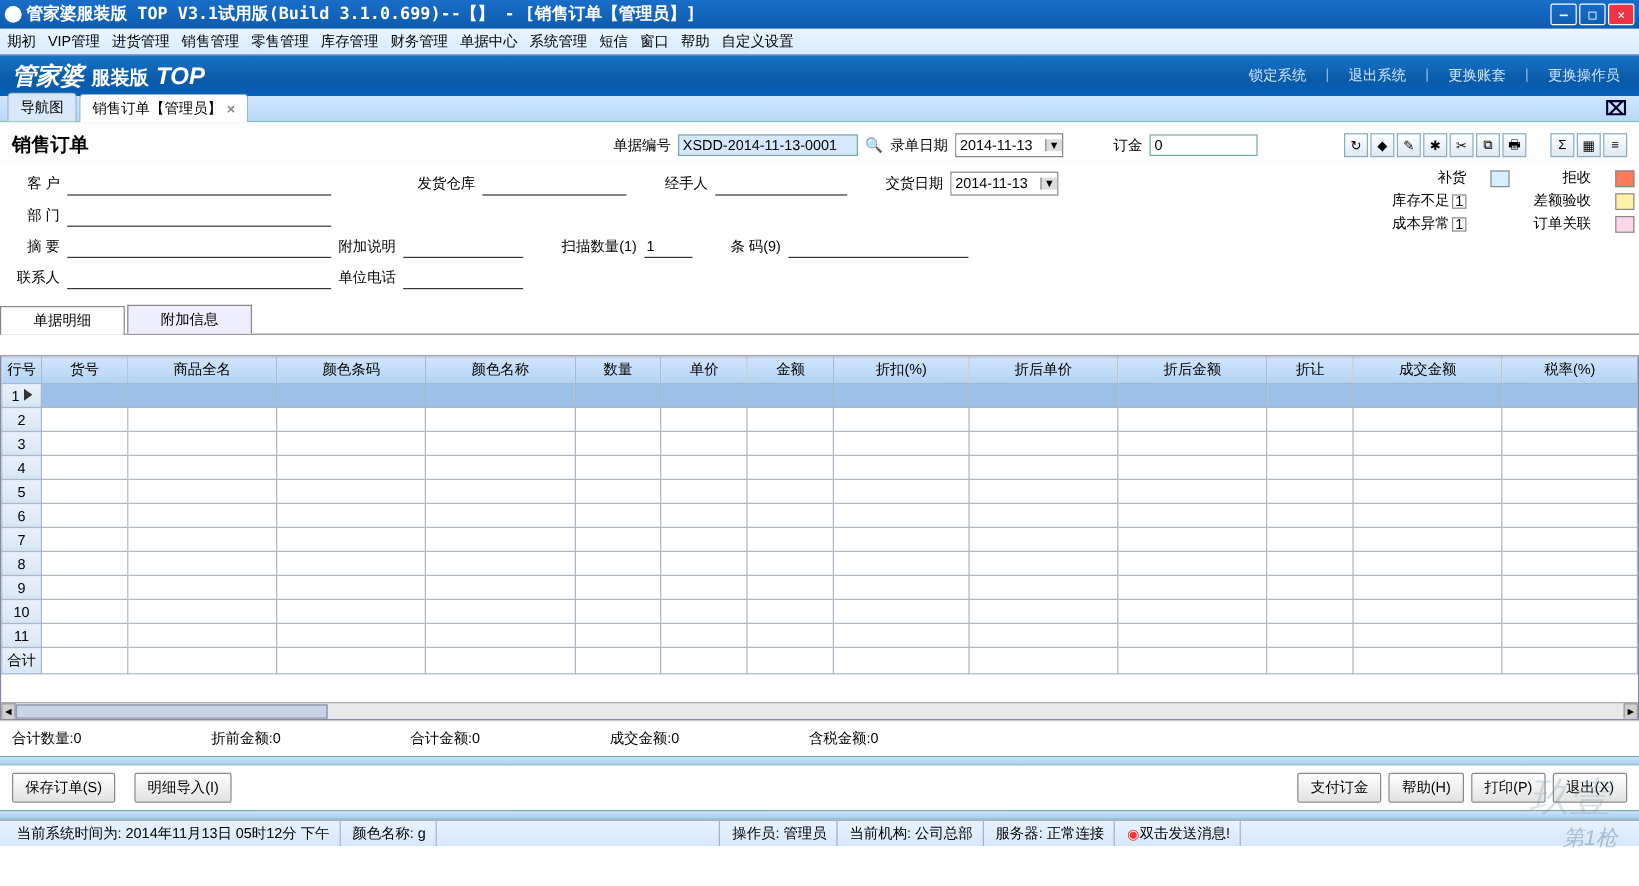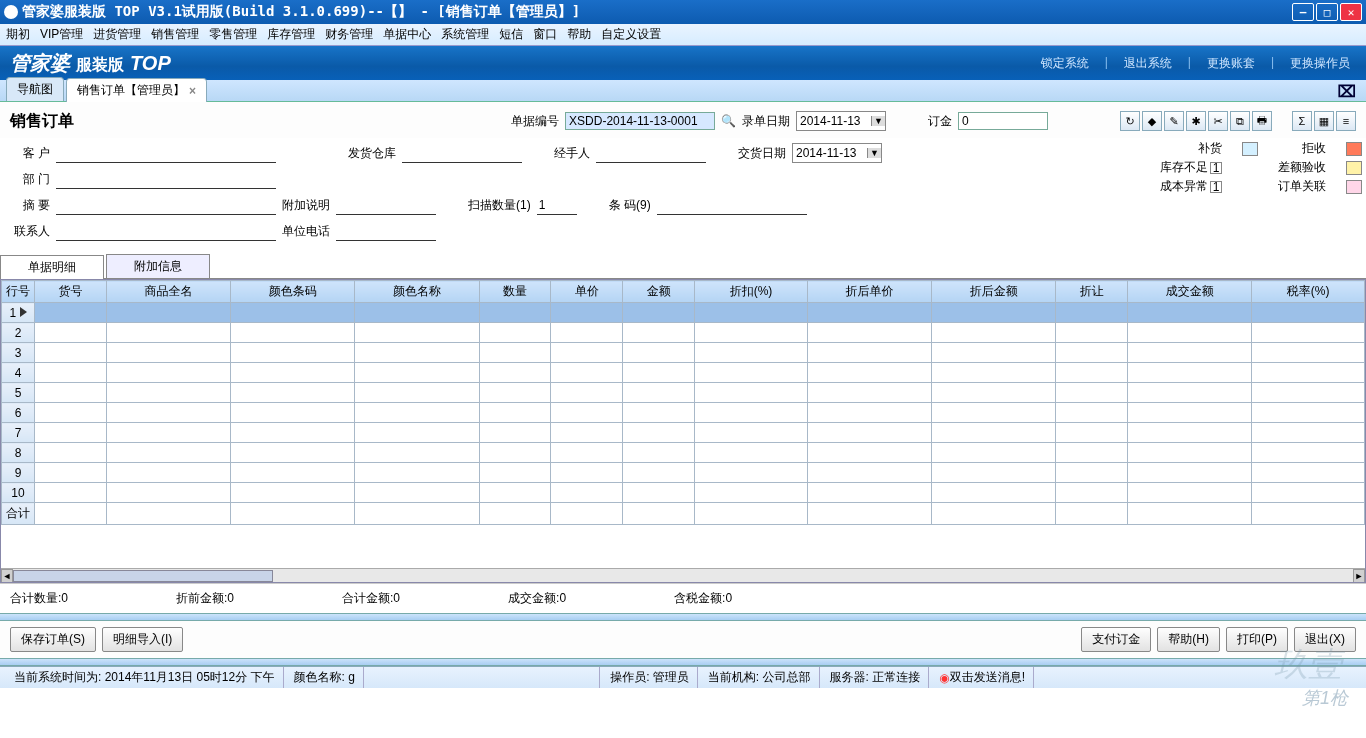--- a/index.html
+++ b/index.html
@@ -47,38 +47,38 @@
 .legend .lab { text-align: right; white-space: nowrap; }
 
 .form2 { display: flex; gap: 6px; padding: 2px 10px 6px 10px; }
 .formleft { flex: 1; }
 .formright { width: 196px; }
 
 .subtabs { display: flex; border-bottom: 1px solid #888; margin-top: 4px; }
 .subtabs .st { padding: 3px 27px; border: 1px solid #888; border-bottom: none; background: #eef; margin-right: 2px; cursor: pointer; font-size: 12px; }
 .subtabs .st.active { background: #fff; position: relative; top: 1px; }
 
-.gridwrap { border: 1px solid #88a; height: 304px; position: relative; background: #fff; overflow: hidden; }
+.gridwrap { border: 1px solid #88a; height: 304px; position: relative; background: #fff; overflow: hidden; margin-top: 17px; }
 .gridinner { overflow: auto; height: 288px; }
 .grid { border-collapse: collapse; width: 100%; font-size: 12px; }
 .grid th, .grid td { border: 1px solid #a8b8c8; padding: 2px 4px; height: 20px; }
 .grid th { background: linear-gradient(#cfe4fb, #b4d4f4); font-weight: normal; position: sticky; top: 0; white-space: nowrap; }
 .grid td.rownum { background: linear-gradient(#e8f0fa,#d6e6f6); text-align: center; width: 30px; }
 .grid tr.selrow td:not(.rownum) { background: #9cc0e8; }
 .grid th.rownum { width: 30px; }
 .selmark { display:inline-block; width:0; height:0; border-top:5px solid transparent; border-bottom:5px solid transparent; border-left:7px solid #333; }
 .hsb { height: 14px; background: #e8e8e8; border-top: 1px solid #aaa; position: relative; }
 .hsb .thumb { position: absolute; left: 12px; width: 260px; height: 12px; top: 1px; background: #c8d4e8; border: 1px solid #889; }
 .hsb .arr { position:absolute; top:0; width:12px; height:14px; background:#d0d0d0; border:1px solid #999; text-align:center; font-size:9px; line-height:12px;}
 .hsb .arr.l{left:0;} .hsb .arr.r{right:0;}
 
 .totals { background: #fff; padding: 6px 10px; display: flex; gap: 108px; font-size: 12px; border-top: 1px solid #ccc;}
 .sep-bar { height: 8px; background: linear-gradient(#cbe3fb, #a8cef2); border-top: 1px solid #7aa; border-bottom: 1px solid #7aa; }
 
-.footerbtns { padding: 6px 10px; background: #fdfdfd; display: flex; gap: 6px; }
+.footerbtns { padding: 6px 10px; background: #fdfdfd; display: flex; gap: 16px; }
 .btn { border: 1px solid #888; background: linear-gradient(#fefefe,#e2e2e2); padding: 3px 10px; font-size: 12px; cursor: pointer; border-radius: 2px; }
 .footerbtns .right { margin-left: auto; display: flex; gap: 6px; }
 
 .statusbar { height: 22px; background: linear-gradient(#e8f2fe,#d6e8fa); border-top: 1px solid #8ab; display: flex; align-items: center; padding: 0 6px; font-size: 12px; gap: 2px; }
 .statusbar .cell { padding: 0 8px; border-right: 1px solid #aac; height: 100%; display: flex; align-items: center; white-space:nowrap; }
 .statusbar .dot { color: #f33; }
 
 .watermark { position: fixed; right: 24px; bottom: 50px; font-size: 34px; color: rgba(120,150,170,.28); font-style: italic; font-family: "KaiTi", serif; pointer-events: none; }
 .watermark2 { position: fixed; right: 18px; bottom: 28px; font-size: 18px; color: rgba(80,120,150,.4); font-style: italic; font-family: Arial; pointer-events:none; }
 </style>
@@ -413,20 +413,36 @@
             <td></td>
             <td></td>
             <td></td>
             <td></td>
             <td></td>
             <td></td>
             <td></td>
             <td></td>
           </tr>
           <tr>
+            <td class="rownum">11</td>
+            <td></td>
+            <td></td>
+            <td></td>
+            <td></td>
+            <td></td>
+            <td></td>
+            <td></td>
+            <td></td>
+            <td></td>
+            <td></td>
+            <td></td>
+            <td></td>
+            <td></td>
+          </tr>
+          <tr>
             <td class="rownum">合计</td>
             <td></td>
             <td></td>
             <td></td>
             <td></td>
             <td></td>
             <td></td>
             <td></td>
             <td></td>
             <td></td>

